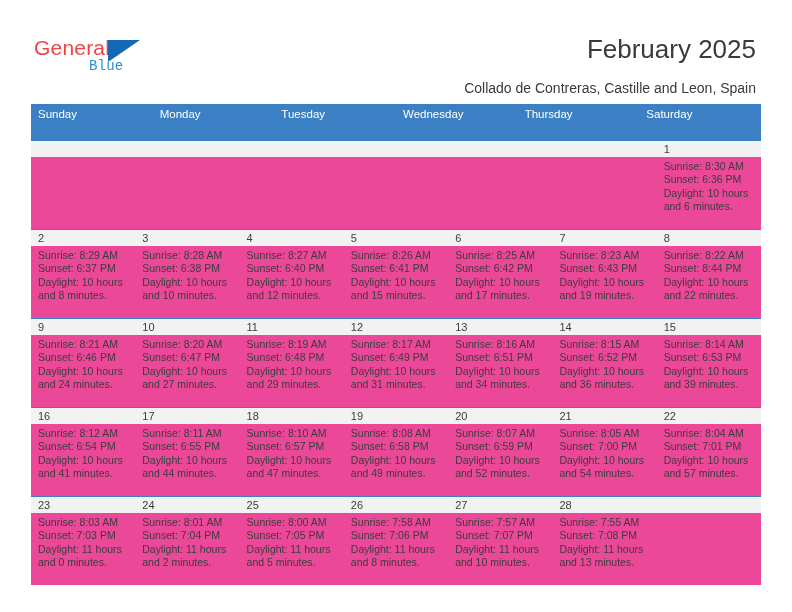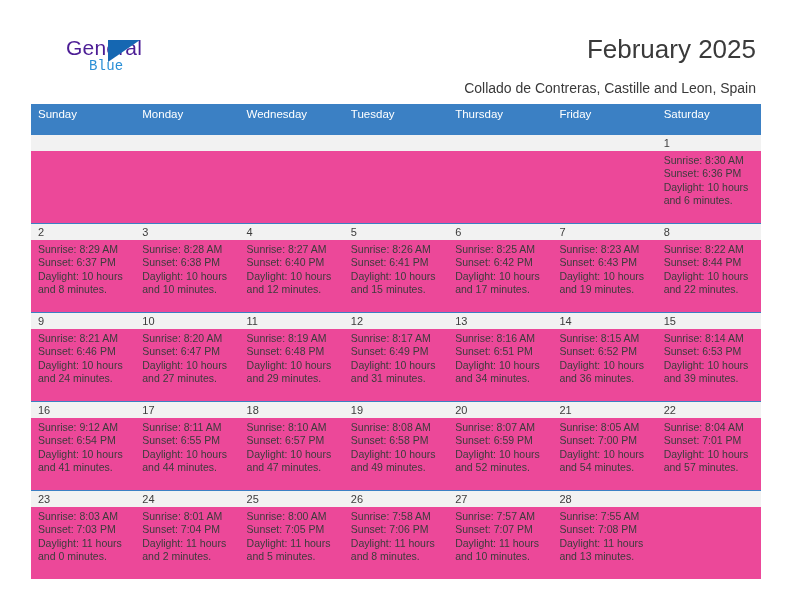--- a/index.html
+++ b/index.html
@@ -35,23 +35,22 @@
     top: 36px;
     width: 160px;
     height: 48px;
   }
   .logo-general {
     position: absolute;
     left: 0;
     top: 0;
     font-size: 21px;
     letter-spacing: 0.2px;
-    color: #4c1d95;
+    color: #ef4444;
     font-family: "Liberation Sans", sans-serif;
-    margin-left: 32px;
   }
   .logo-tri {
     position: absolute;
     left: 74px;
     top: 4px;
     width: 0;
     height: 0;
     border-left: 32px solid #1567b2;
     border-bottom: 22px solid transparent;
   }
@@ -86,21 +85,21 @@
   
   .calendar {
     position: absolute;
     left: 31px;
     top: 104px;
     width: 730px;
   }
   .weekday-row {
     display: flex;
     background: #3b80c4;
-    height: 30px;
+    height: 36px;
   }
   .weekday-cell {
     flex: 1 1 0;
     color: #ffffff;
     font-size: 11.5px;
     line-height: 21px;
     padding-left: 7px;
     box-sizing: border-box;
     white-space: nowrap;
   }
@@ -156,24 +155,23 @@
     </div>
 
     <div class="title">February 2025</div>
     <div class="subtitle">Collado de Contreras, Castille and Leon, Spain</div>
   </div>
 
   <div class="calendar">
     <div class="weekday-row">
       <div class="weekday-cell">Sunday</div>
       <div class="weekday-cell">Monday</div>
+      <div class="weekday-cell">Tuesday</div>
       <div class="weekday-cell">Wednesday</div>
-      <div class="weekday-cell">Tuesday</div>
       <div class="weekday-cell">Thursday</div>
-      <div class="weekday-cell">Friday</div>
       <div class="weekday-cell">Saturday</div>
     </div>
 
     <div class="week-row">
       <div class="daynum-band">
         <div class="daynum-cell"></div>
         <div class="daynum-cell"></div>
         <div class="daynum-cell"></div>
         <div class="daynum-cell"></div>
         <div class="daynum-cell"></div>
@@ -343,21 +341,21 @@
         <div class="daynum-cell">16</div>
         <div class="daynum-cell">17</div>
         <div class="daynum-cell">18</div>
         <div class="daynum-cell">19</div>
         <div class="daynum-cell">20</div>
         <div class="daynum-cell">21</div>
         <div class="daynum-cell">22</div>
       </div>
       <div class="detail-band">
         <div class="detail-cell">
-          <div class="detail-line">Sunrise: 9:12 AM</div>
+          <div class="detail-line">Sunrise: 8:12 AM</div>
           <div class="detail-line">Sunset: 6:54 PM</div>
           <div class="detail-line">Daylight: 10 hours</div>
           <div class="detail-line">and 41 minutes.</div>
         </div>
         <div class="detail-cell">
           <div class="detail-line">Sunrise: 8:11 AM</div>
           <div class="detail-line">Sunset: 6:55 PM</div>
           <div class="detail-line">Daylight: 10 hours</div>
           <div class="detail-line">and 44 minutes.</div>
         </div>

